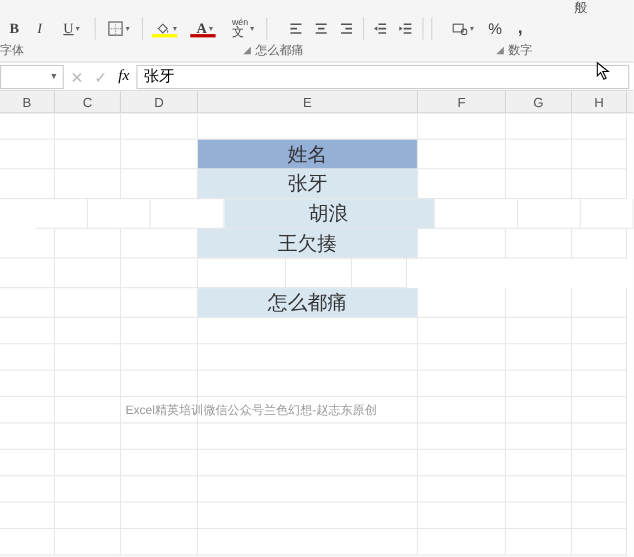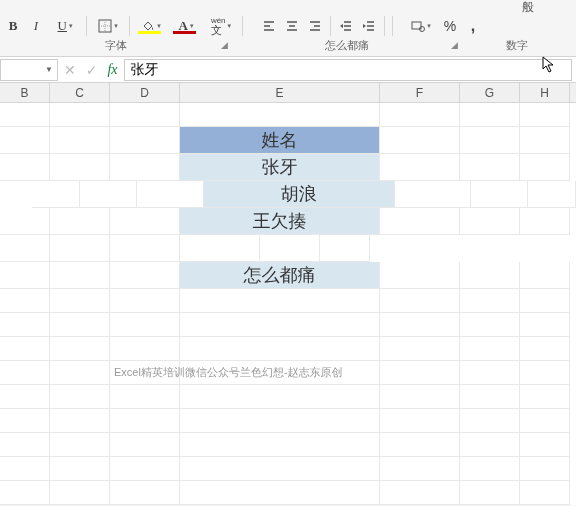--- a/index.html
+++ b/index.html
@@ -12,28 +12,28 @@
   .rbtn { display: inline-flex; align-items: center; justify-content: center; min-width: 22px; height: 22px; border: 1px solid transparent; cursor: pointer; font-size: 13px; color: #444; position: relative; }
   .rbtn .dd { font-size: 7px; margin-left: 2px; color: #666; }
   .rbtn.wide { min-width: 34px; }
   .sep { width: 1px; height: 20px; background: #d4d4d4; margin: 0 3px; }
   
   .bold { font-weight: bold; font-family: "Times New Roman"; }
   .italic { font-style: italic; font-family: "Times New Roman"; }
   .underline { text-decoration: underline; font-family: "Times New Roman"; }
   
   .group-labels { display: flex; height: 18px; font-size: 11px; color: #666; }
-  .group-label { text-align: center; position: relative; }
+  .group-label { text-align: left; position: relative; }
   .launcher { position: absolute; right: 4px; top: 2px; font-size: 9px; color: #888; cursor: pointer; }
   
   .formula-bar { display: flex; align-items: center; height: 26px; background: #fff; border-bottom: 1px solid #d4d4d4; }
   .namebox { width: 58px; height: 22px; border: 1px solid #ccc; background: #fff; display: flex; align-items: center; padding: 0 4px; justify-content: flex-end; }
   .namebox .dd { font-size: 8px; color: #666; margin-left: 4px; }
   .fb-btns { display: flex; align-items: center; padding: 0 6px; gap: 10px; color: #bbb; font-size: 14px; }
-  .fx { font-style: italic; font-family: "Times New Roman"; color: #15803d; }
+  .fx { font-style: italic; font-family: "Times New Roman"; color: #000000; }
   .fb-input { flex: 1; border: 1px solid #ccc; height: 22px; padding: 0 6px; display: flex; align-items: center; font-size: 14px; background: #fff; margin-right: 4px; }
   
   .sheet { position: relative; background: #fff; }
   .col-headers { display: flex; height: 20px; background: #f0f0f0; border-bottom: 1px solid #d4d4d4; }
   .ch { border-right: 1px solid #d4d4d4; text-align: center; line-height: 20px; color: #555; font-size: 12px; cursor: pointer; }
   
   .grid { position: relative; }
   .row { display: flex; height: 24px; }
   .cell { border-right: 1px solid #e8e8e8; border-bottom: 1px solid #e8e8e8; display: flex; align-items: center; justify-content: center; font-size: 16px; color: #333; overflow: hidden; white-space: nowrap; }
   

